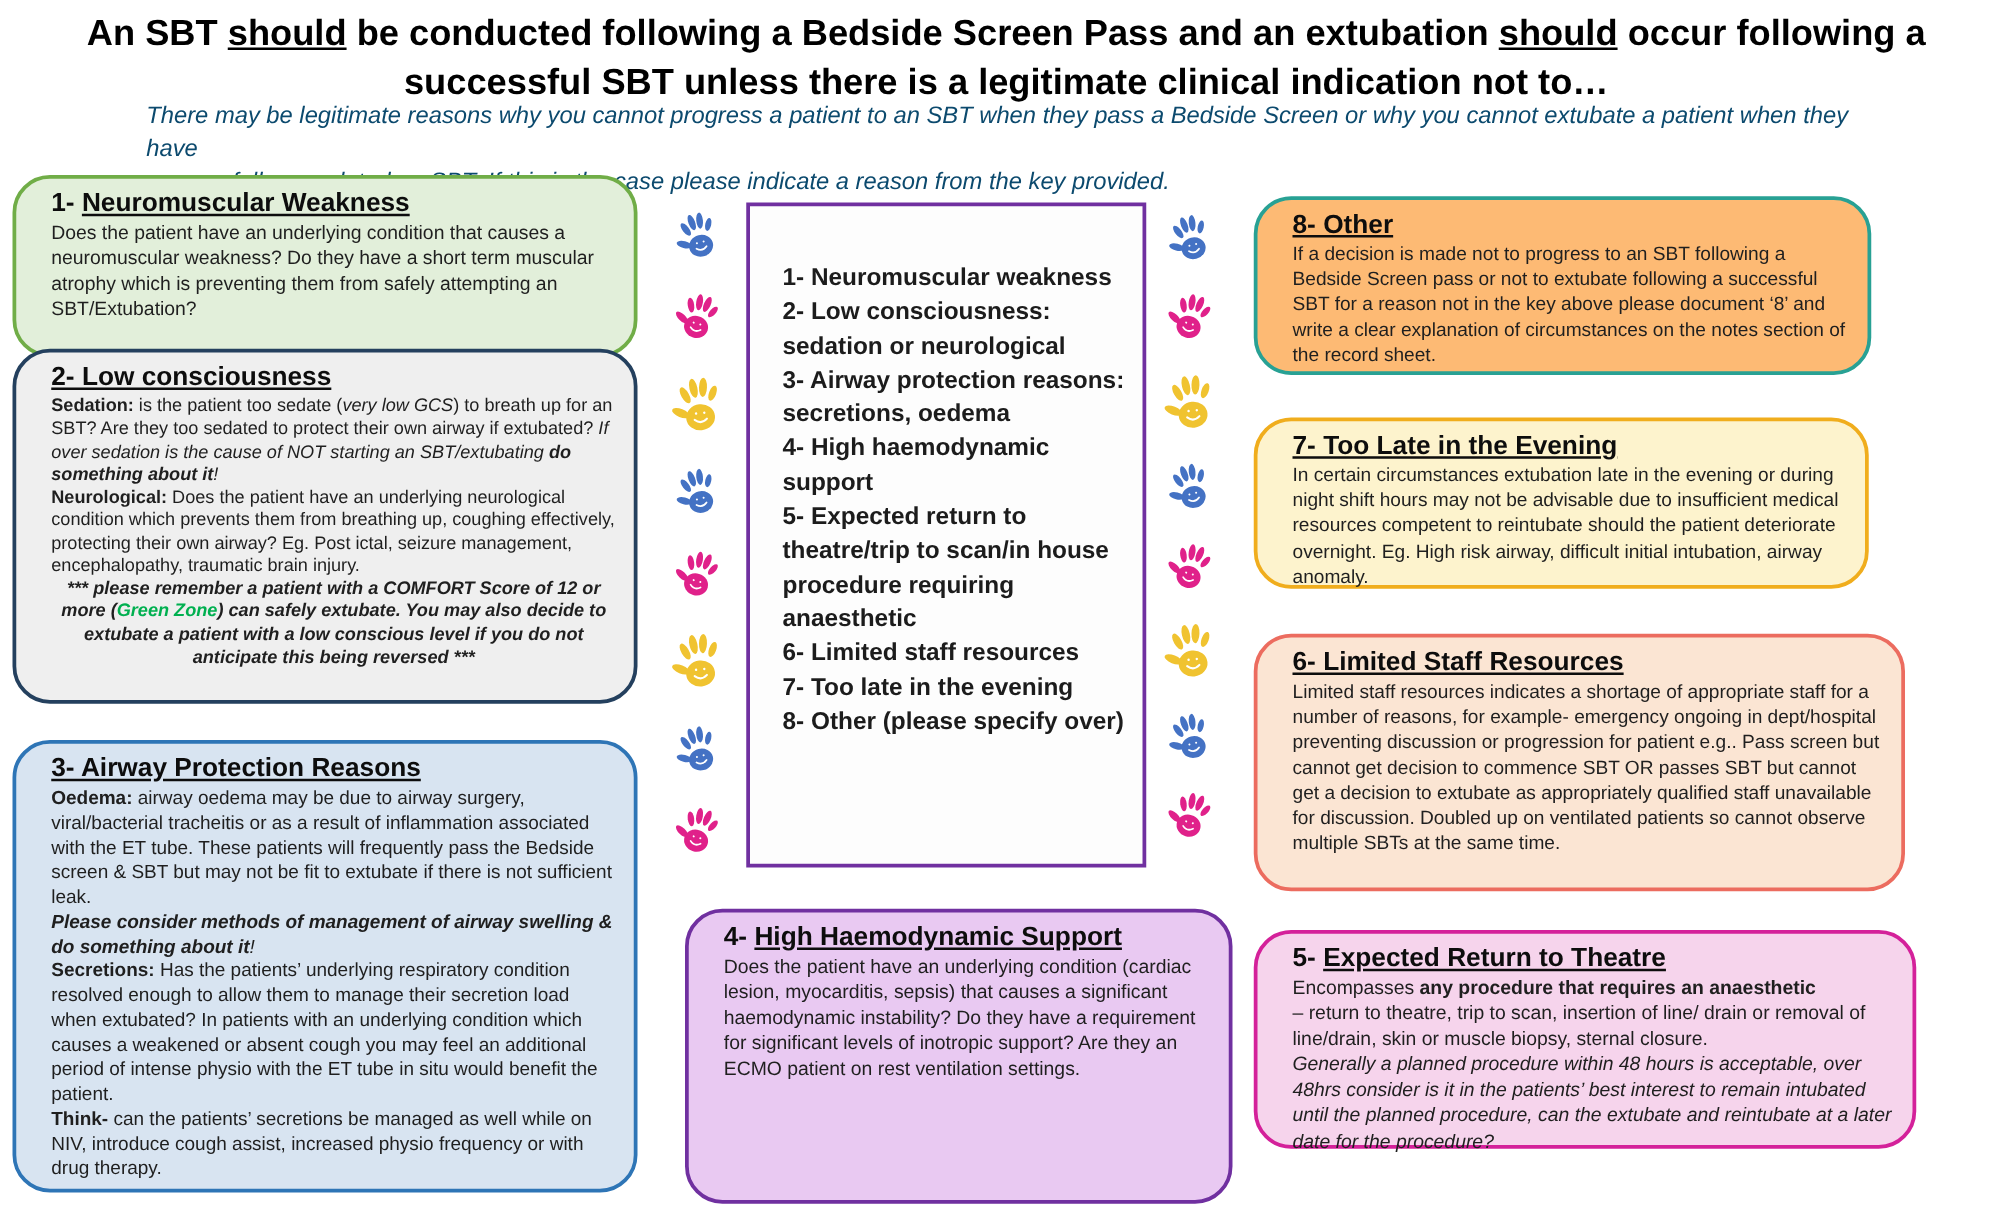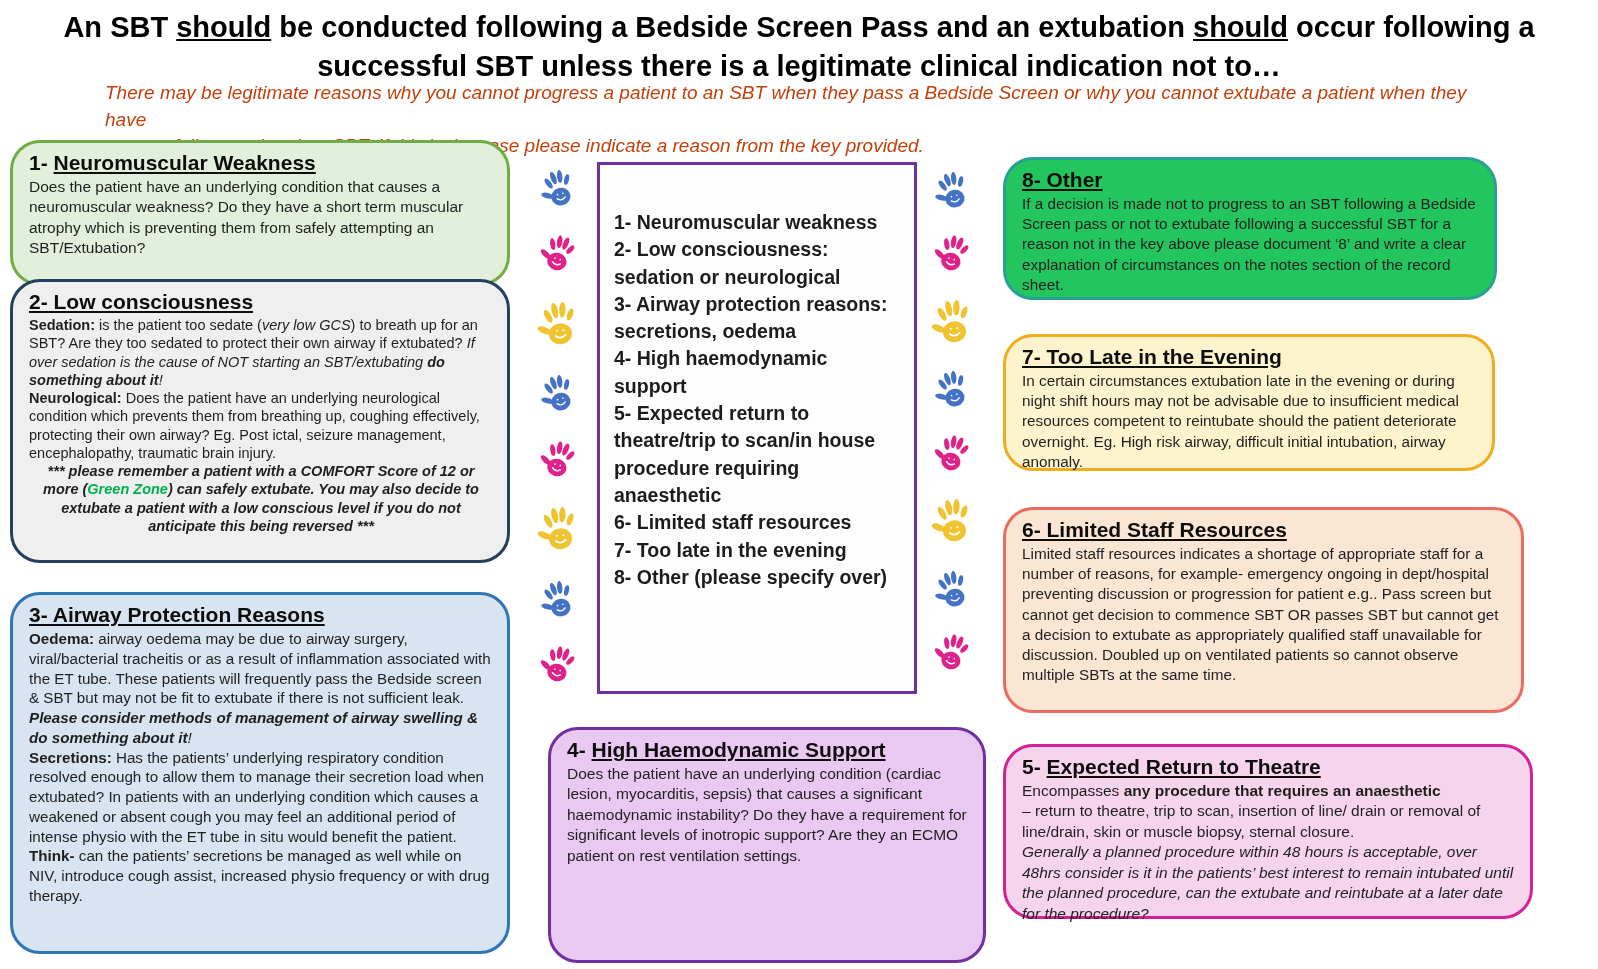--- a/index.html
+++ b/index.html
@@ -4,30 +4,30 @@
 <style>
   html,body{margin:0;padding:0;}
   body{
     width:1598px;height:969px;position:relative;overflow:hidden;
     background:#ffffff;color:#1c1c1c;
     font-family:"Liberation Sans", sans-serif;
   }
   .b{font-weight:bold}
   .i{font-style:italic}
   .u{text-decoration:underline}
-  .para{margin:0;}
+  .para{margin:0;padding-left:12px;}
 
   
   .title{
     position:absolute;left:0;top:8px;width:100%;
     text-align:center;font-weight:bold;font-size:29px;line-height:1.35;color:#000;
   }
   .subtitle{
     position:absolute;left:105px;top:80px;width:1390px;
-    font-style:italic;font-size:19px;line-height:1.4;color:#c2410c;
+    font-style:italic;font-size:19px;line-height:1.4;color:#0c4a6e;
   }
 
   
   .box{
     position:absolute;box-sizing:border-box;
     border:3px solid #888;border-radius:30px;
     padding:7px 14px 8px 16px;
   }
   .box-head{font-size:21px;font-weight:bold;color:#0d0d0d;margin:1px 0 2px;}
   .box-body{color:#1f1f1f;}
@@ -230,21 +230,21 @@
 
 <div class="box" id="box4" style="border-color: rgb(112, 48, 160); background: rgb(233, 201, 242);">
   <div class="box-head">
       <div class="para"><span class="b">4- </span><span class="b u">High Haemodynamic Support</span></div>
     </div>
   <div class="box-body fs155">
       <div class="para"><span>Does the patient have an underlying condition (cardiac lesion, myocarditis, sepsis) that causes a significant haemodynamic instability? Do they have a requirement for significant levels of inotropic support? Are they an ECMO patient on rest ventilation settings.</span></div>
     </div>
 </div>
 
-<div class="box" id="box8" style="border-color: rgb(40, 161, 148); background: #22c55e;">
+<div class="box" id="box8" style="border-color: rgb(40, 161, 148); background: #fdba74;">
   <div class="box-head">
       <div class="para"><span class="b u">8- Other</span></div>
     </div>
   <div class="box-body fs153">
       <div class="para"><span>If a decision is made not to progress to an SBT following a Bedside Screen pass or not to extubate following a successful SBT for a reason not in the key above please document ‘8’ and write a clear explanation of circumstances on the notes section of the record sheet.</span></div>
     </div>
 </div>
 
 <div class="box" id="box7" style="border-color: rgb(240, 173, 29); background: rgb(253, 243, 205);">
   <div class="box-head">

